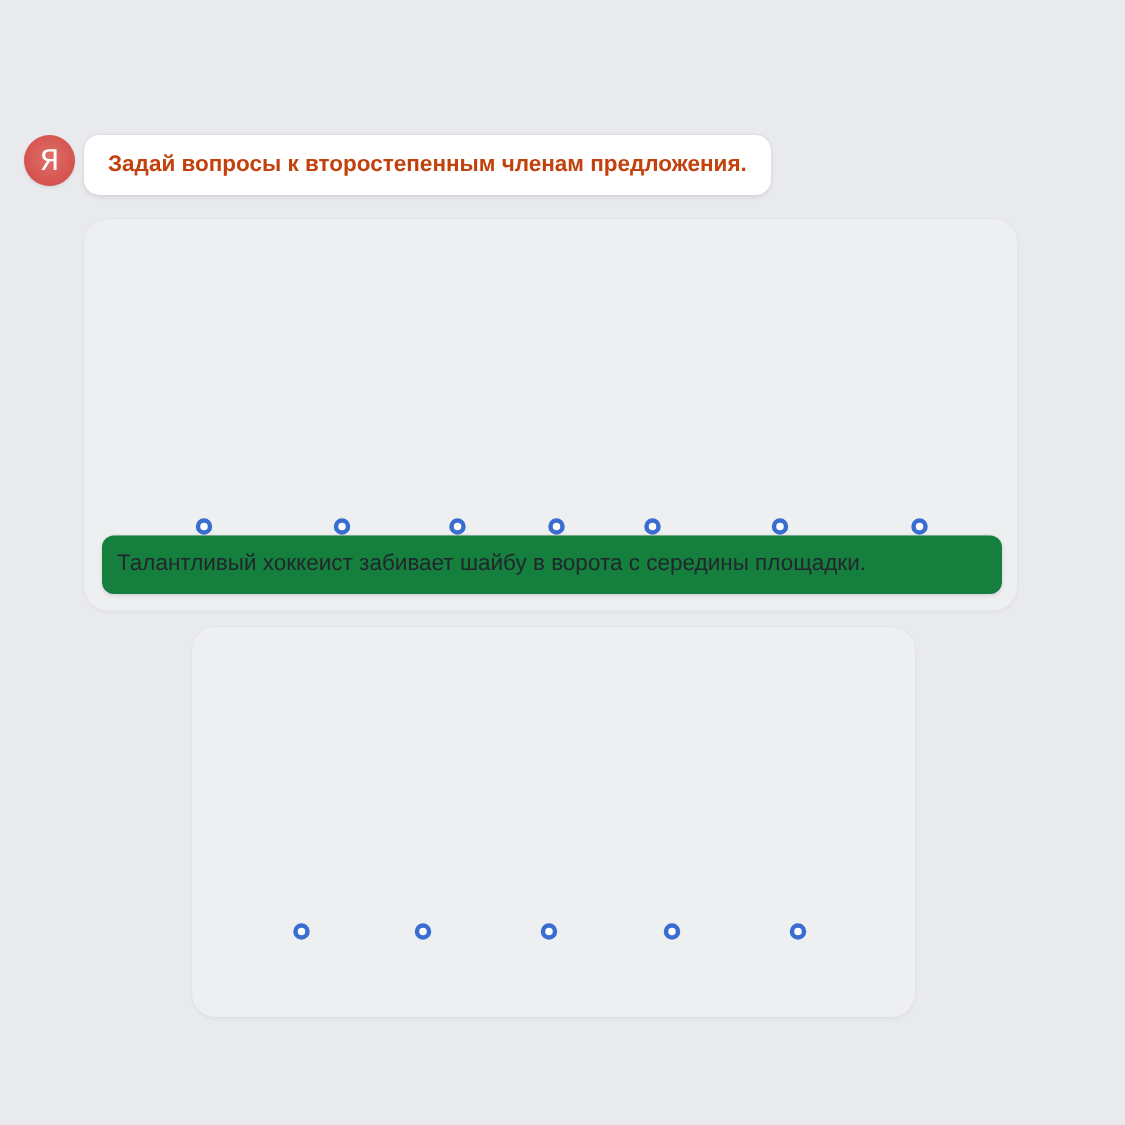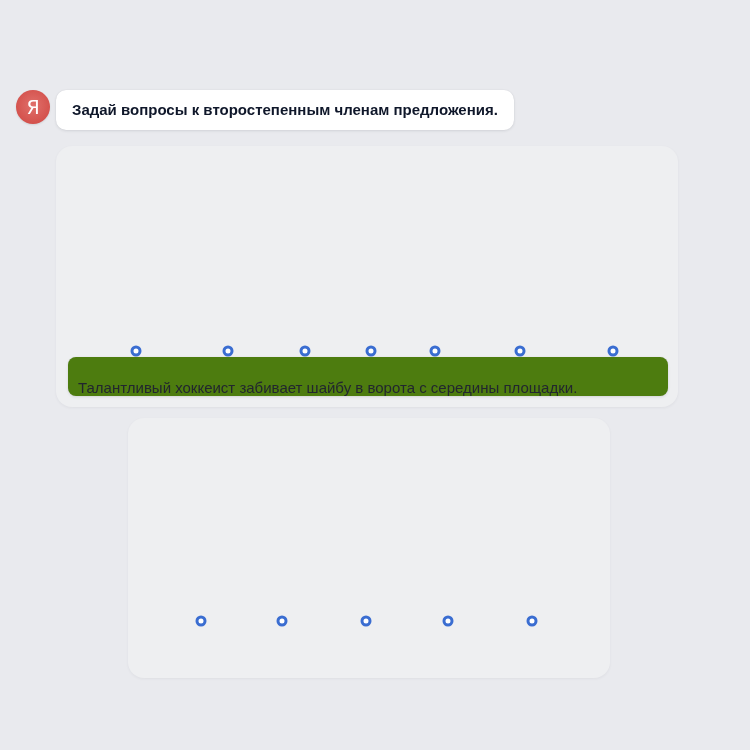--- a/index.html
+++ b/index.html
@@ -43,21 +43,21 @@
     font-family: "DejaVu Sans", sans-serif;
     user-select: none;
   }
   .prompt-bubble {
     margin-left: 6px;
     background: #ffffff;
     border-radius: 10px;
     padding: 11px 16px 12px 16px;
     font-size: 15px;
     font-weight: bold;
-    color: #0f172a;
+    color: #c2410c;
     line-height: 1.15;
     white-space: nowrap;
     box-shadow: 0 1px 3px rgba(23,28,40,0.10), 0 0 1px rgba(23,28,40,0.12);
   }
 
   
   .card {
     position: absolute;
     background: #eeeff1;
     border-radius: 16px;
@@ -72,25 +72,25 @@
   #card-1 {
     left: 128px;
     top: 418px;
     width: 482px;
     height: 260px;
   }
 
   
   .sentence-strip {
     position: absolute;
-    background: #4d7c0f;
+    background: #15803d;
     border-radius: 8px;
     box-shadow: 0 1px 3px rgba(23,28,40,0.11), 0 0 1px rgba(23,28,40,0.10);
     display: flex;
-    align-items: flex-end;
+    align-items: center;
     box-sizing: border-box;
   }
   #card-0 .sentence-strip {
     left: 12px;
     bottom: 11px;
     width: 600px;
     height: 39px;
     padding: 0 10px;
   }
   #card-1 .sentence-strip {

